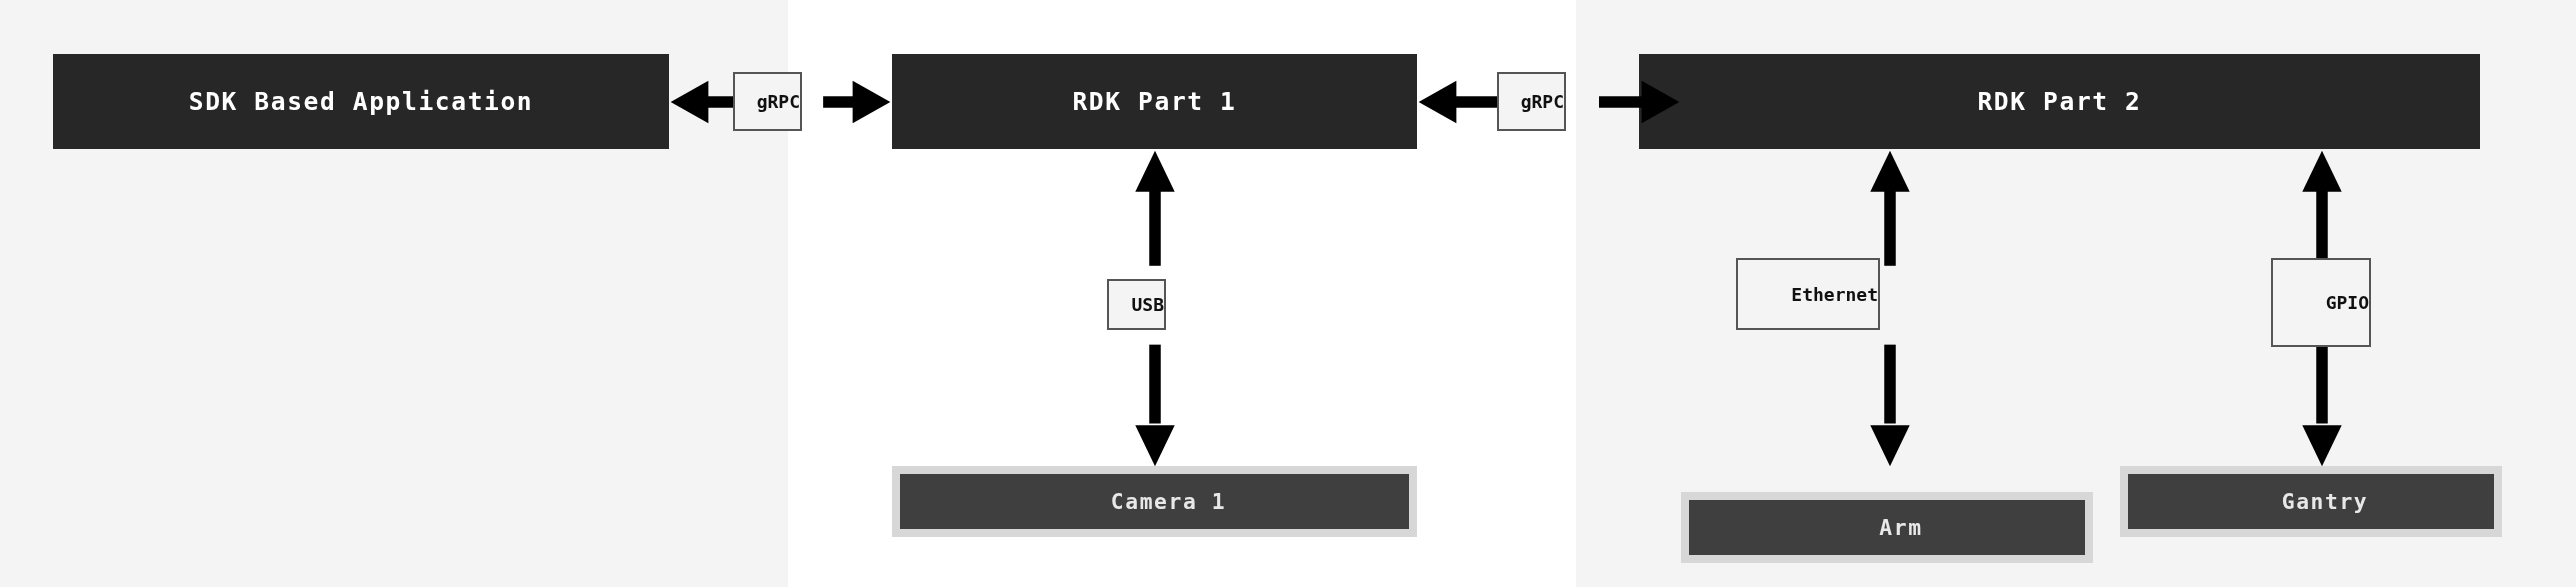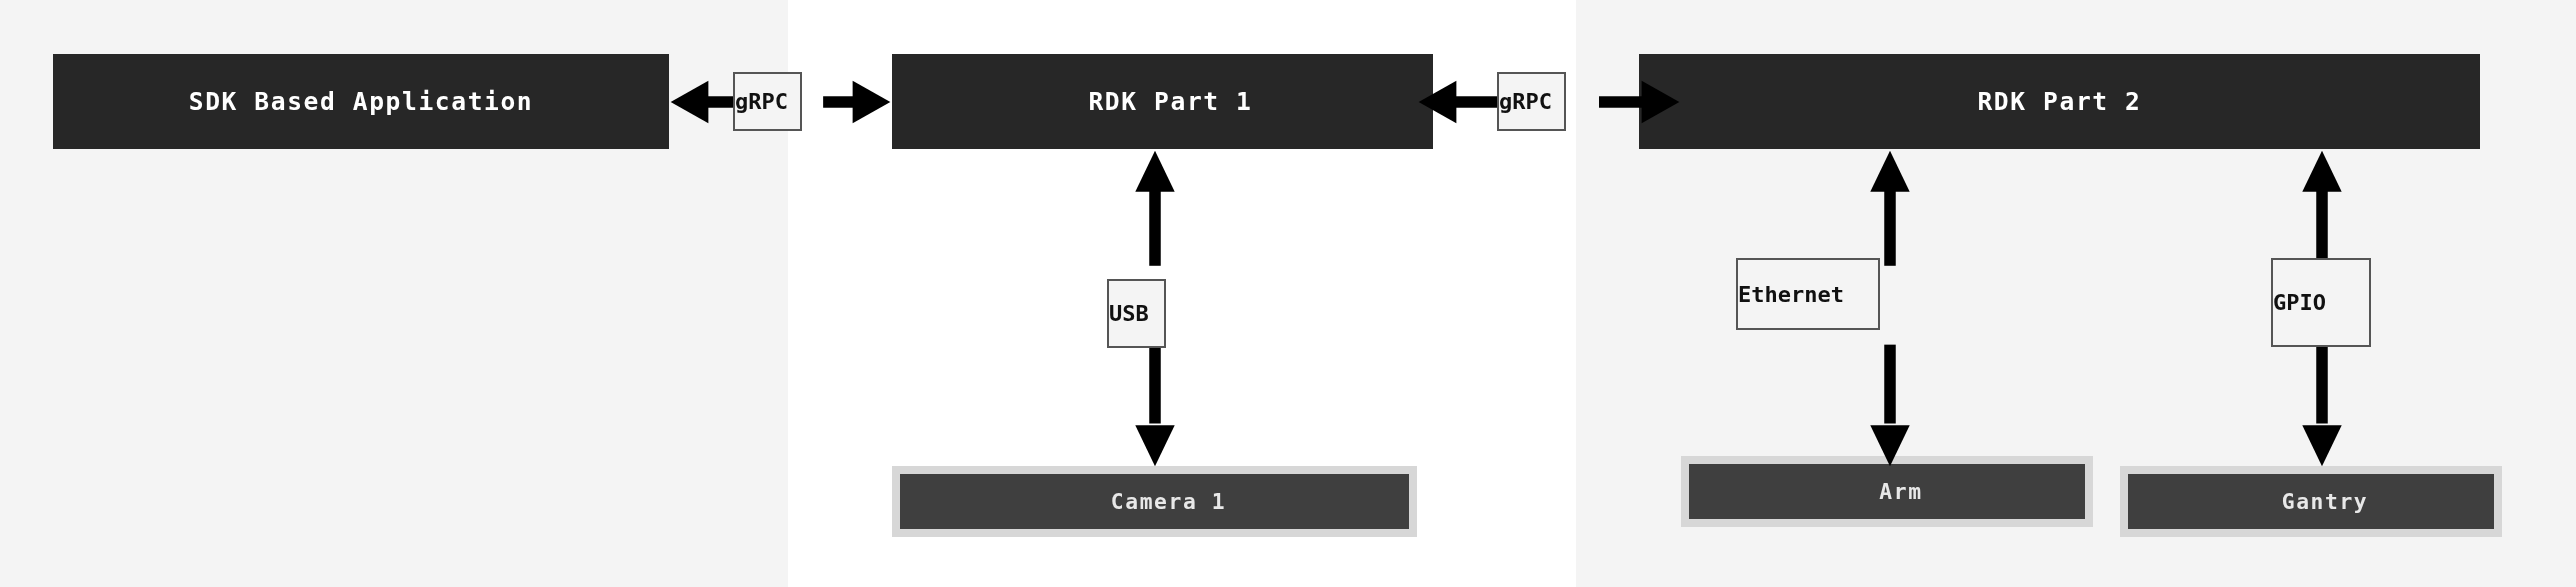--- a/index.html
+++ b/index.html
@@ -59,22 +59,22 @@
   }
 
   
   .edge-label {
     position: absolute;
     background: #f4f4f4;
     border: 2.5px solid #555555;
     color: #111111;
     display: flex;
     align-items: center;
-    justify-content: flex-start;
-    font-size: 22px;
+    justify-content: flex-end;
+    font-size: 18px;
     font-weight: 700;
     box-sizing: border-box;
     z-index: 5;
     font-family: "DejaVu Sans Mono", "Liberation Mono", monospace;
   }
 
   
   .conn {
     position: absolute;
     z-index: 2;
@@ -87,21 +87,21 @@
 <div id="canvas">
 
   <div class="panel panel-left"></div>
   <div class="panel panel-mid"></div>
   <div class="panel panel-right"></div>
 
   <div class="proc" style="left:53px; top:54px; width:616px; height:95px;">
     <span>SDK Based Application</span>
   </div>
 
-  <div class="proc" style="left:892px; top:54px; width:525px; height:95px;padding-left:16px;">
+  <div class="proc" style="left:892px; top:54px; width:525px; height:95px;">
     <span>RDK Part 1</span>
   </div>
 
   <div class="proc" style="left:1639px; top:54px; width:841px; height:95px;">
     <span>RDK Part 2</span>
   </div>
 
   <div class="conn" style="left:669px; top:79px; width:223px; height:46px;">
     <svg width="223" height="46" viewBox="0 0 272 56">
 
@@ -150,37 +150,37 @@
   </div>
 
   <div class="edge-label" style="left:733px; top:72px; width:69px; height:59px;">
     <span>gRPC</span>
   </div>
 
   <div class="edge-label" style="left:1497px; top:72px; width:69px; height:59px;">
     <span>gRPC</span>
   </div>
 
-  <div class="edge-label" style="left:1107px; top:279px; width:59px; height:69px;">
+  <div class="edge-label" style="left:1107px; top:279px; width:59px; height:51px;">
     <span>USB</span>
   </div>
 
   <div class="edge-label" style="left:1736px; top:258px; width:144px; height:72px;">
     <span>Ethernet</span>
   </div>
 
   <div class="edge-label" style="left:2271px; top:258px; width:100px; height:89px;">
     <span>GPIO</span>
   </div>
 
   <div class="device" style="left:892px; top:466px; width:525px; height:71px;">
     <span>Camera 1</span>
   </div>
 
-  <div class="device" style="left:1681px; top:456px; width:412px; height:71px;">
+  <div class="device" style="left:1681px; top:492px; width:412px; height:71px;">
     <span>Arm</span>
   </div>
 
   <div class="device" style="left:2120px; top:466px; width:382px; height:71px;">
     <span>Gantry</span>
   </div>
 
 </div>
 
 

